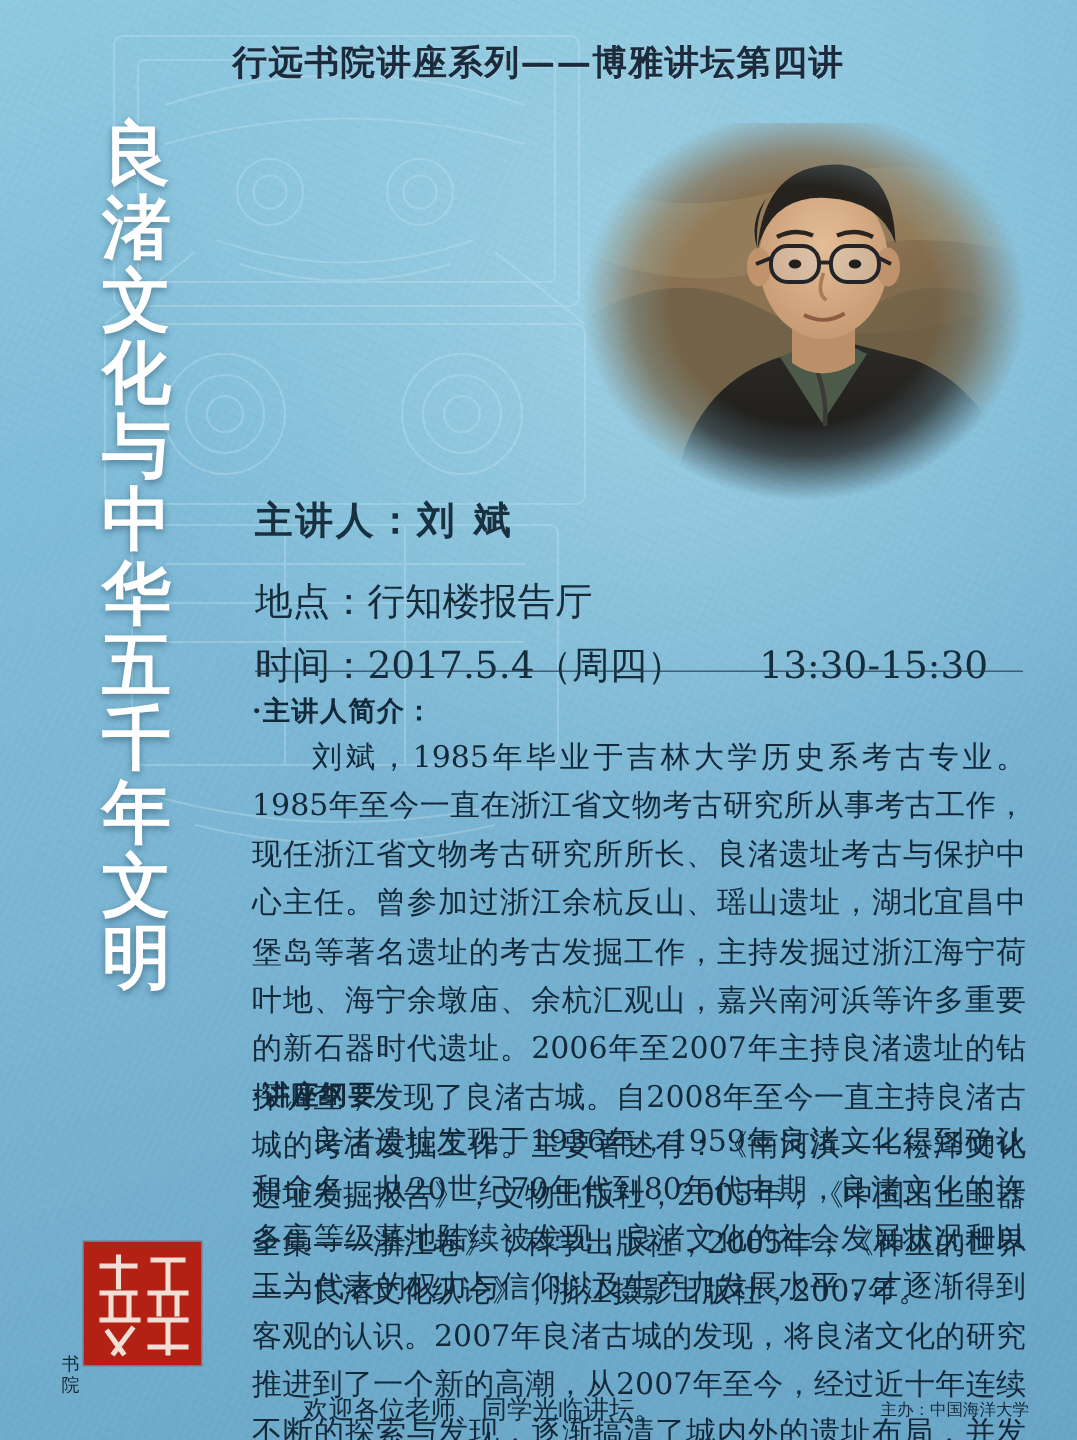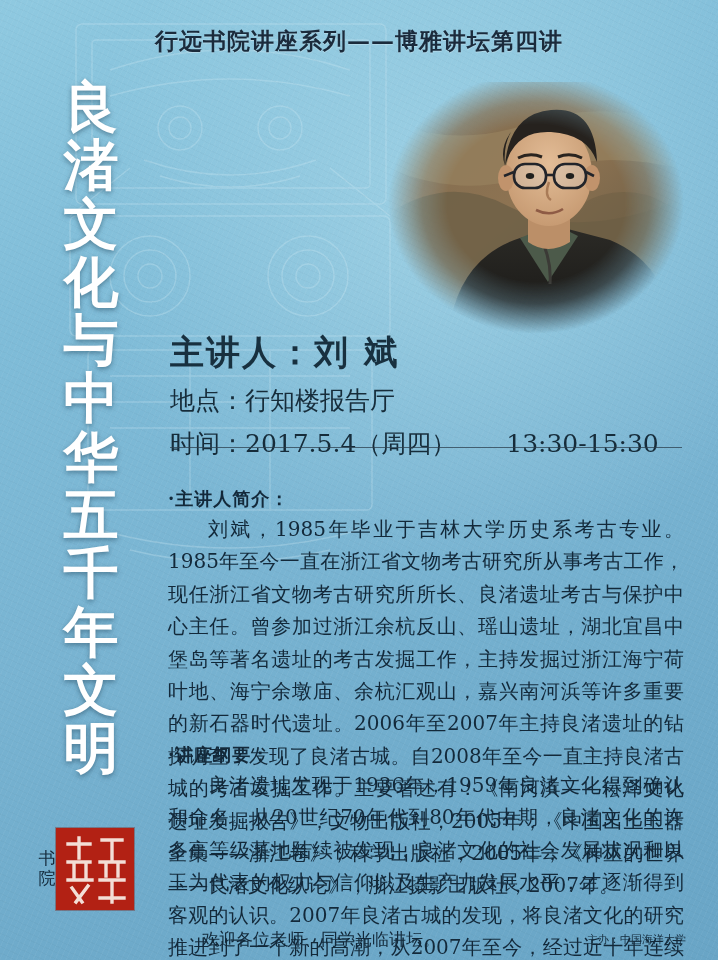--- a/index.html
+++ b/index.html
@@ -58,21 +58,21 @@
   }
 
   
   .title-vertical {
     position: absolute;
     left: 48px;
     top: 78px;
     width: 86px;
     font-family: "DejaVu Serif", "Liberation Serif", serif;
     font-weight: bold;
-    font-size: 55px;
+    font-size: 46px;
     line-height: 1.06;
     color: #ffffff;
     text-align: center;
     letter-spacing: 0;
     text-shadow: 0 2px 5px rgba(20,50,70,0.45);
     word-break: break-all;
   }
 
   
   .portrait {
@@ -87,21 +87,21 @@
   }
   .portrait svg { display:block; width:100%; height:100%; }
 
   
   .speaker-line {
     position: absolute;
     left: 170px;
     top: 330px;
     font-family: "DejaVu Serif", "Liberation Serif", serif;
     font-weight: bold;
-    font-size: 34px;
+    font-size: 25px;
     color: #18303f;
     letter-spacing: 2px;
   }
   .meta {
     position: absolute;
     left: 170px;
     top: 380px;
     width: 510px;
     font-family: "DejaVu Serif", "Liberation Serif", serif;
     font-size: 25px;
@@ -120,21 +120,20 @@
     opacity: 0.75;
   }
 
   
   .section {
     position: absolute;
     left: 168px;
     width: 516px;
     font-family: "DejaVu Serif", "Liberation Serif", serif;
     color: #13293a;
-    margin-top: 25px;
   }
   .section-head {
     font-size: 18px;
     font-weight: bold;
     letter-spacing: 1px;
     margin-bottom: 2px;
   }
   .section-body {
     font-size: 20px;
     line-height: 1.62;
@@ -174,24 +173,24 @@
     top: 828px;
     width: 78px;
     height: 82px;
     background: #b22114;
     box-shadow: 0 0 0 1px rgba(120,20,10,0.35);
   }
   .seal svg { display:block; width:100%; height:100%; }
   .seal-label {
     position: absolute;
     left: 36px;
-    top: 848px;
+    top: 902px;
     width: 22px;
     font-family: "DejaVu Serif", "Liberation Serif", serif;
-    font-size: 17px;
+    font-size: 12px;
     color: #13293a;
     line-height: 1.2;
     text-align: center;
     word-break: break-all;
   }
 </style>
 </head>
 <body>
 
 <div id="poster">

